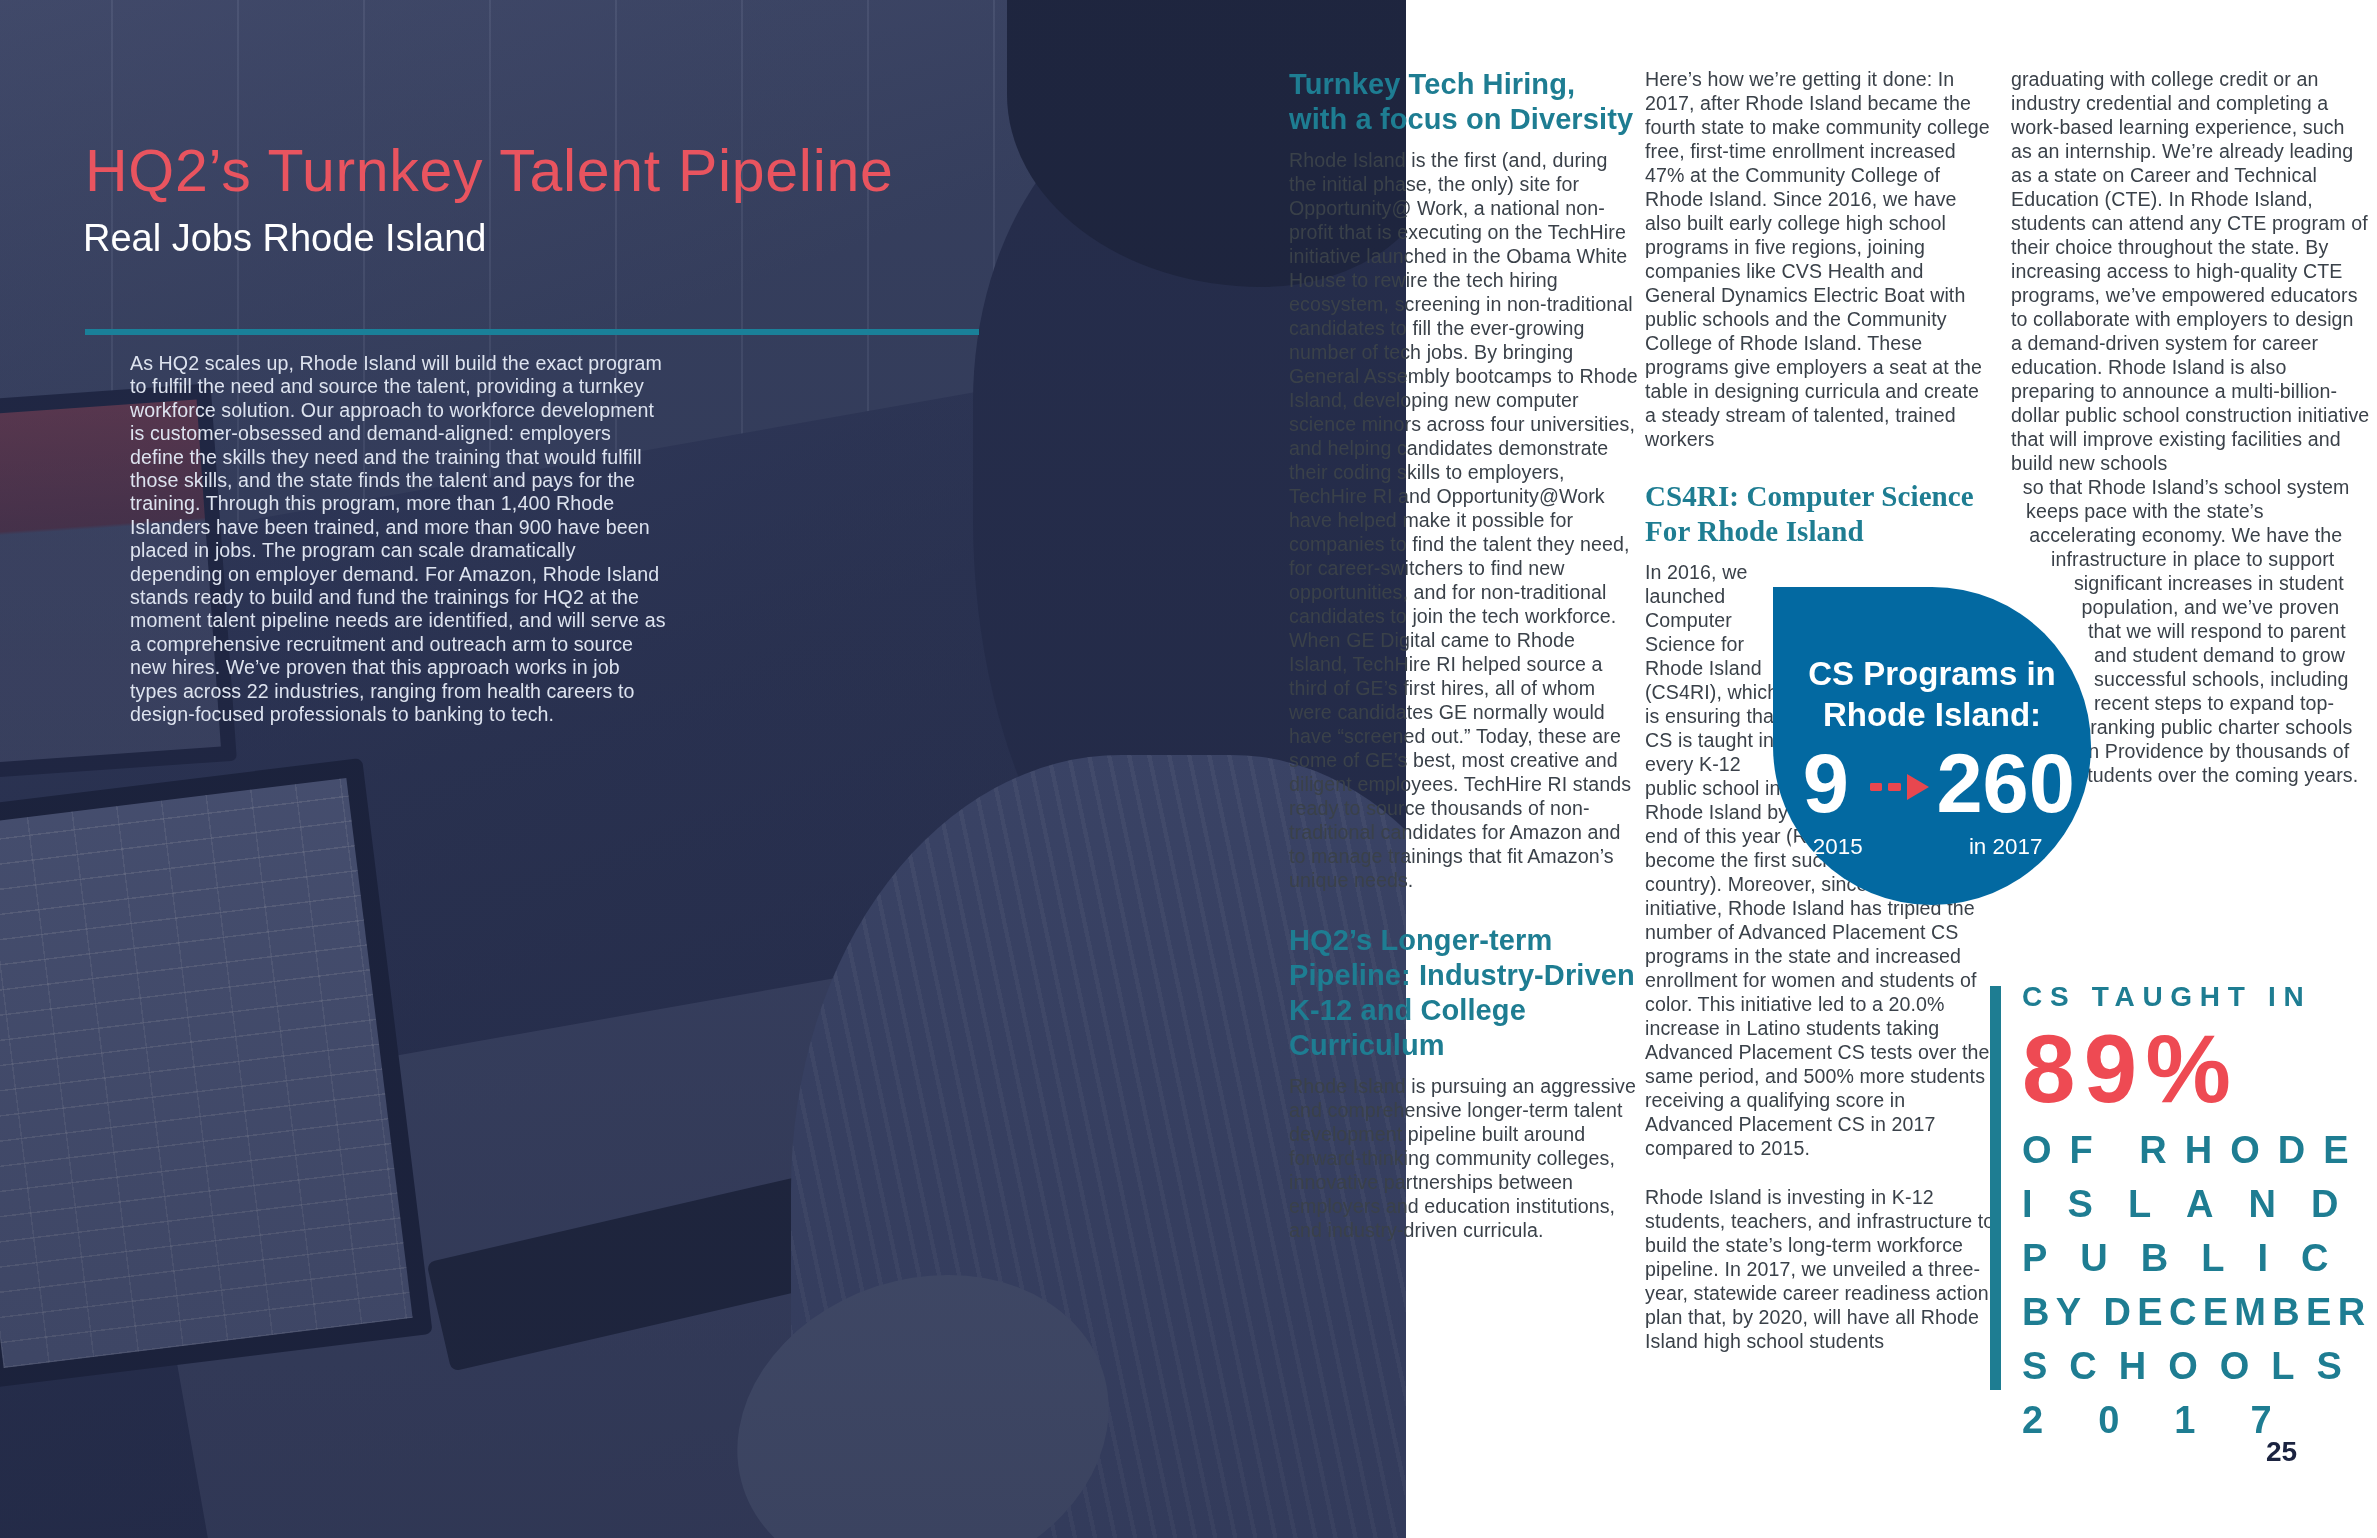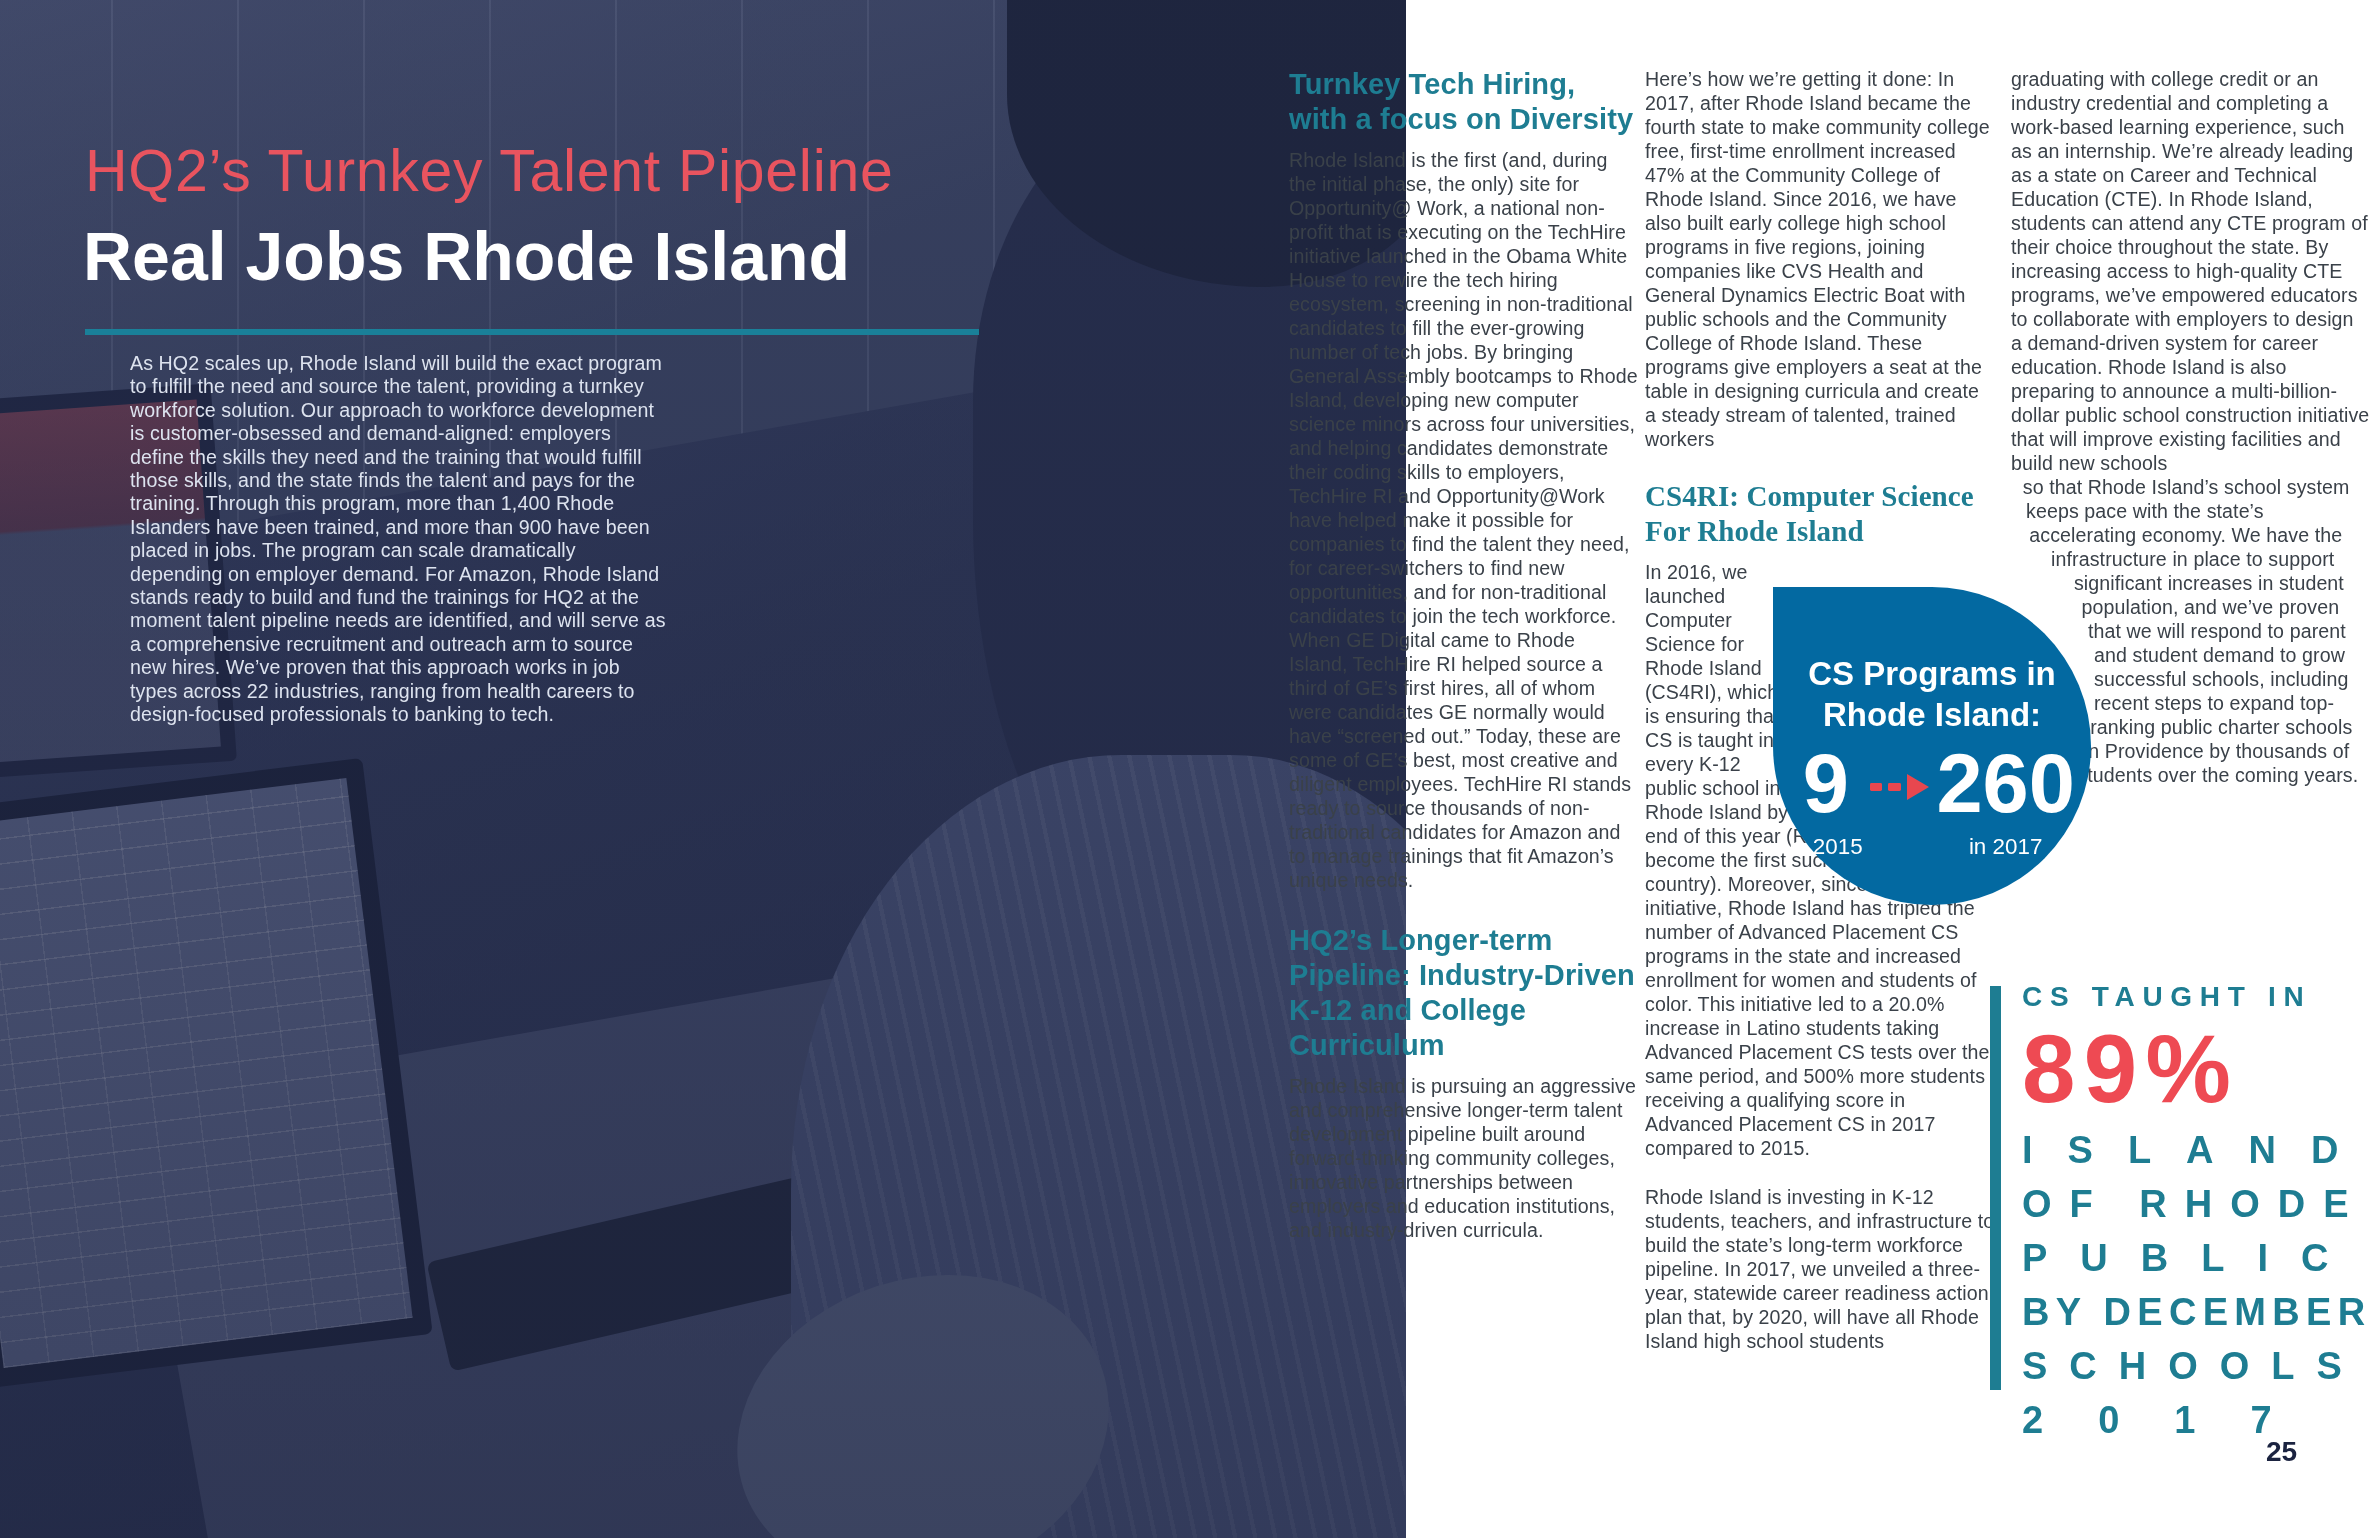--- a/index.html
+++ b/index.html
@@ -70,21 +70,21 @@
   }
   .tint{
     inset:0; background:linear-gradient(180deg, rgba(40,47,78,0.30) 0%, rgba(31,37,64,0.55) 100%);
   }
   .title-red{
     position:absolute; left:85px; top:137px; margin:0; z-index:5;
     font-size:59px; font-weight:400; letter-spacing:0.7px; color:#e9545f; white-space:nowrap;
   }
   .title-white{
     position:absolute; left:83px; top:217px; margin:0; z-index:5;
-    font-size:68px; font-weight:700; color:#ffffff; white-space:nowrap;
+    font-size:38px; font-weight:400; color:#ffffff; white-space:nowrap;
   }
   .title-rule{
     position:absolute; left:85px; top:329px; width:894px; height:6.3px; z-index:5;
     background:#1a8099;
   }
   .intro{
     position:absolute; left:130px; top:352px; width:540px; margin:0; z-index:5;
     font-size:19.6px; line-height:23.4px; color:#dde3ef; letter-spacing:0.1px;
   }
   
@@ -206,22 +206,22 @@
         <div class="cg-label">in 2017</div>
       </div>
     </div>
   </div>
 
   <aside class="callout">
     <div class="callout-bar"></div>
     <div class="callout-body">
       <div class="co-l1">CS TAUGHT IN</div>
       <div class="co-l2">89%</div>
+      <div class="co-teal ls-ofrhode">OF RHODE</div>
       <div class="co-teal ls-island">ISLAND</div>
-      <div class="co-teal ls-ofrhode">OF RHODE</div>
       <div class="co-teal ls-public">PUBLIC</div>
       <div class="co-teal ls-bydecember">BY DECEMBER</div>
       <div class="co-teal ls-schools">SCHOOLS</div>
       <div class="co-teal ls-2017">2017</div>
     </div>
   </aside>
 
   <div class="page-number">25</div>
 
 </div>

